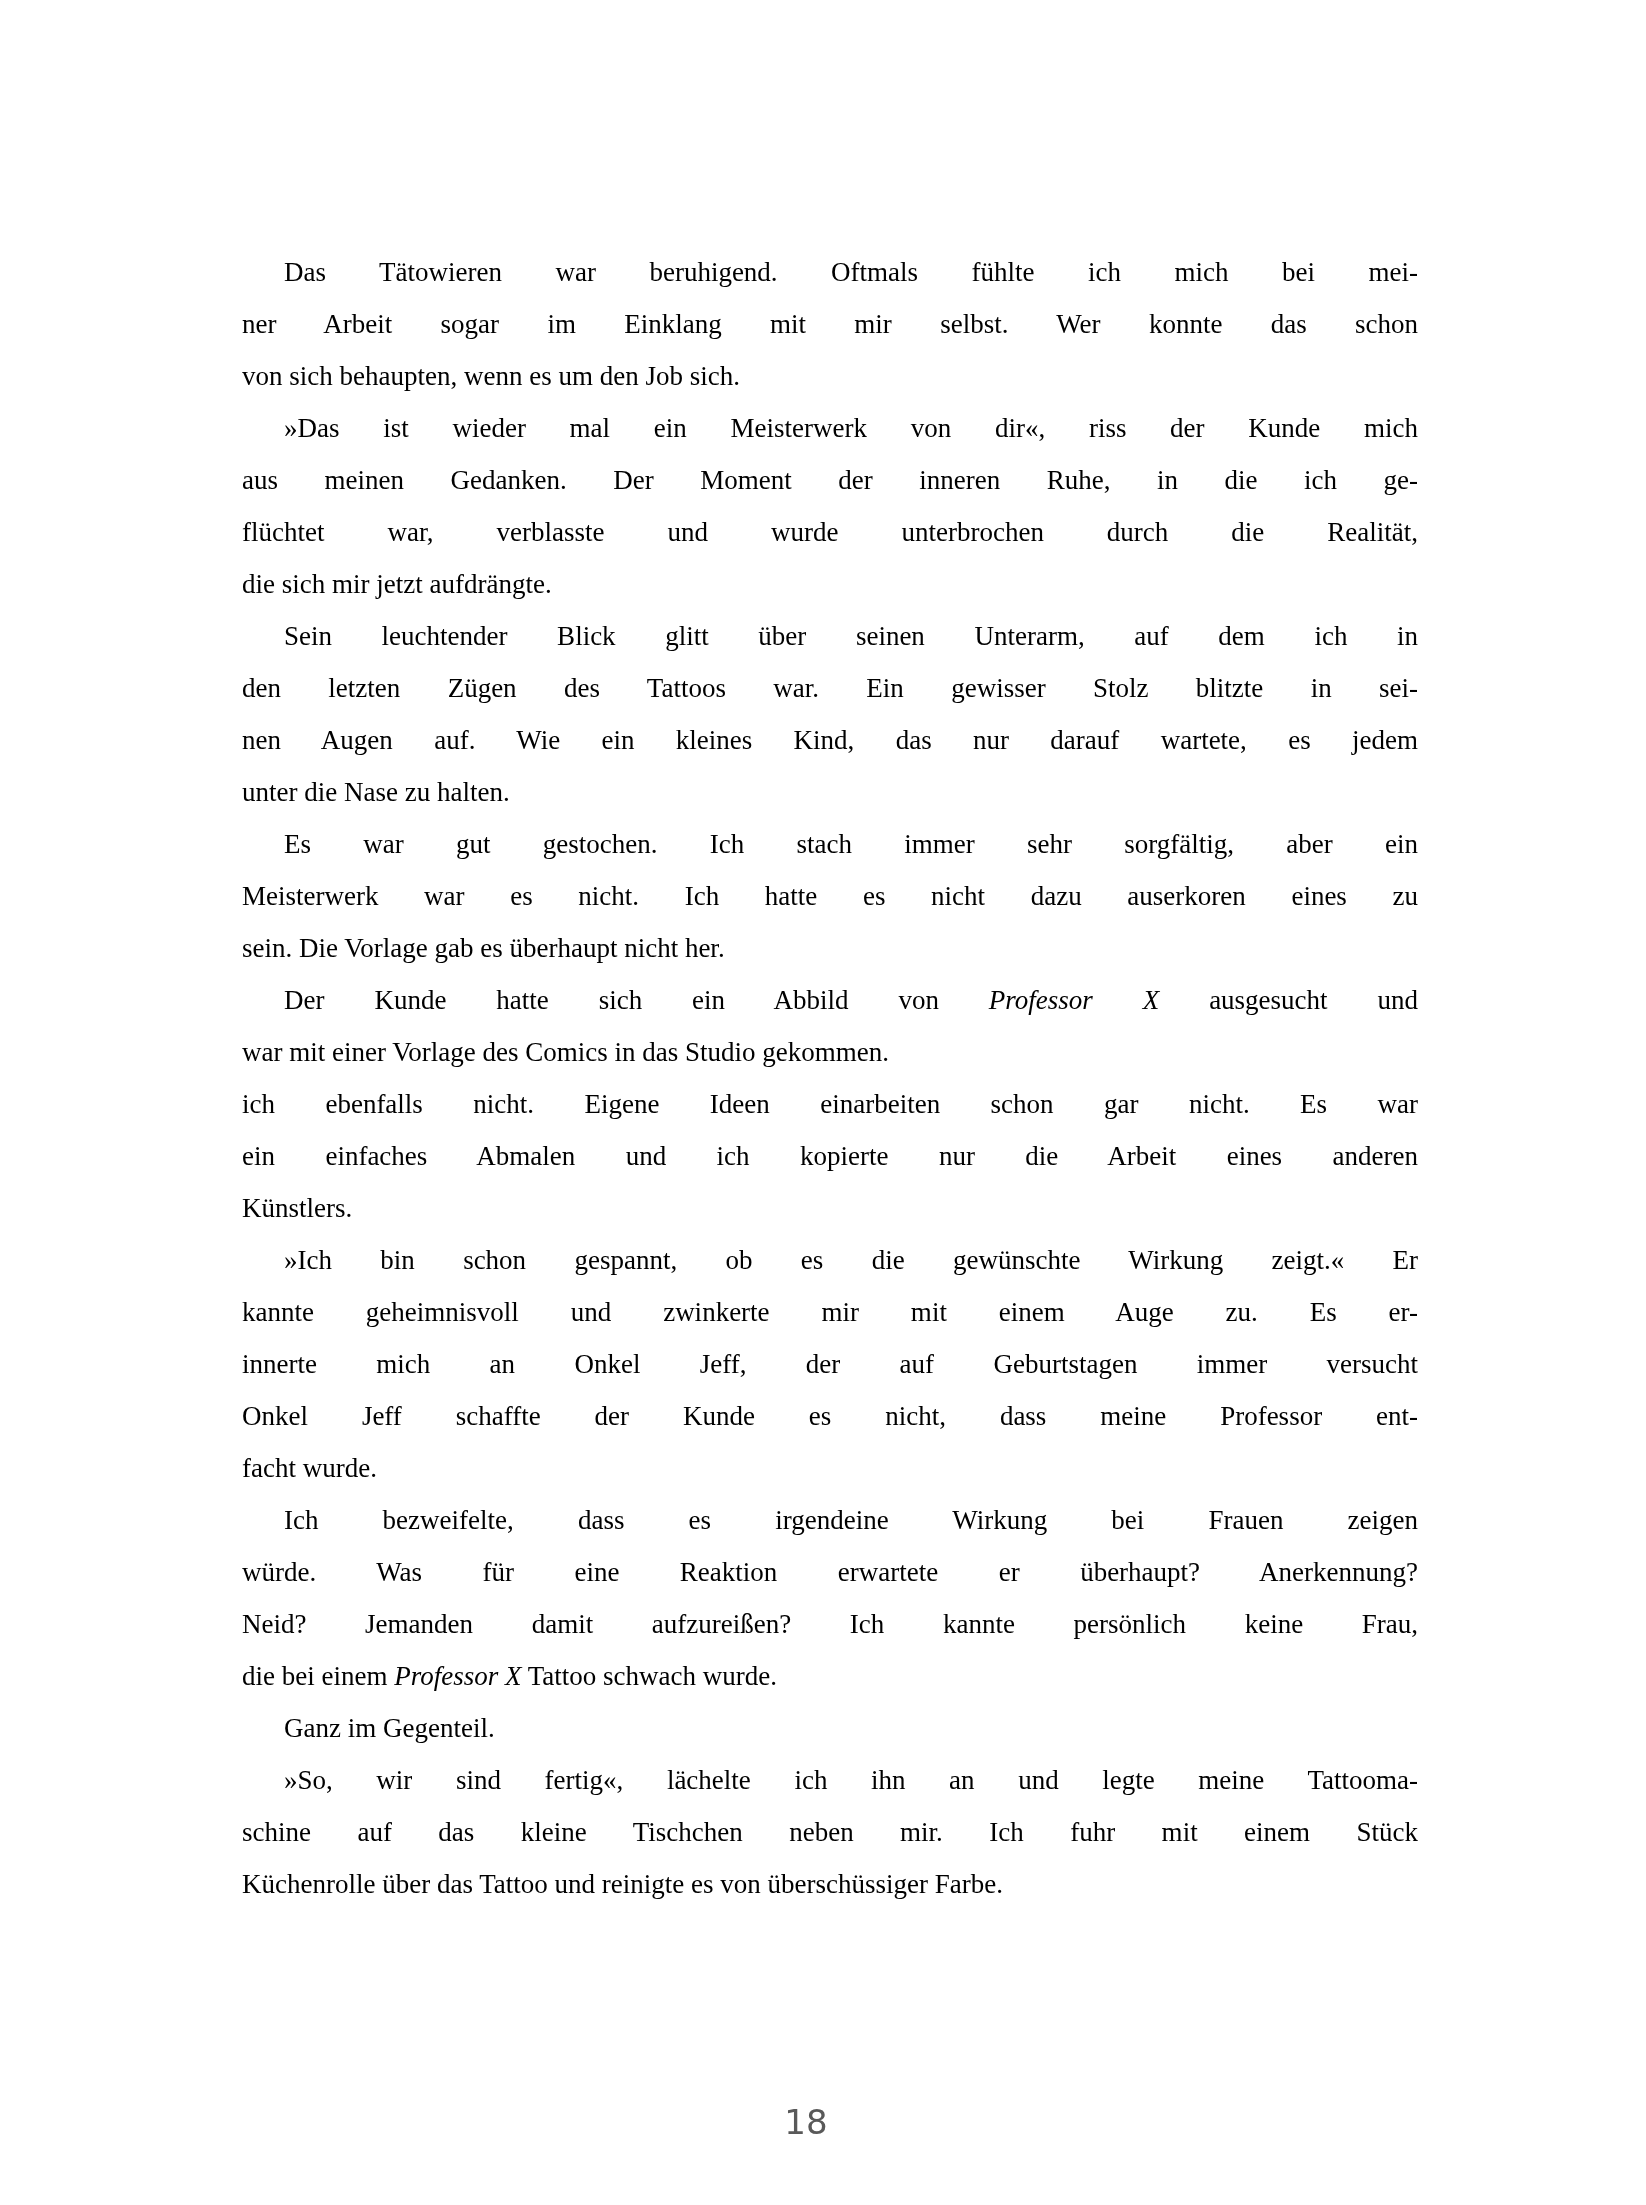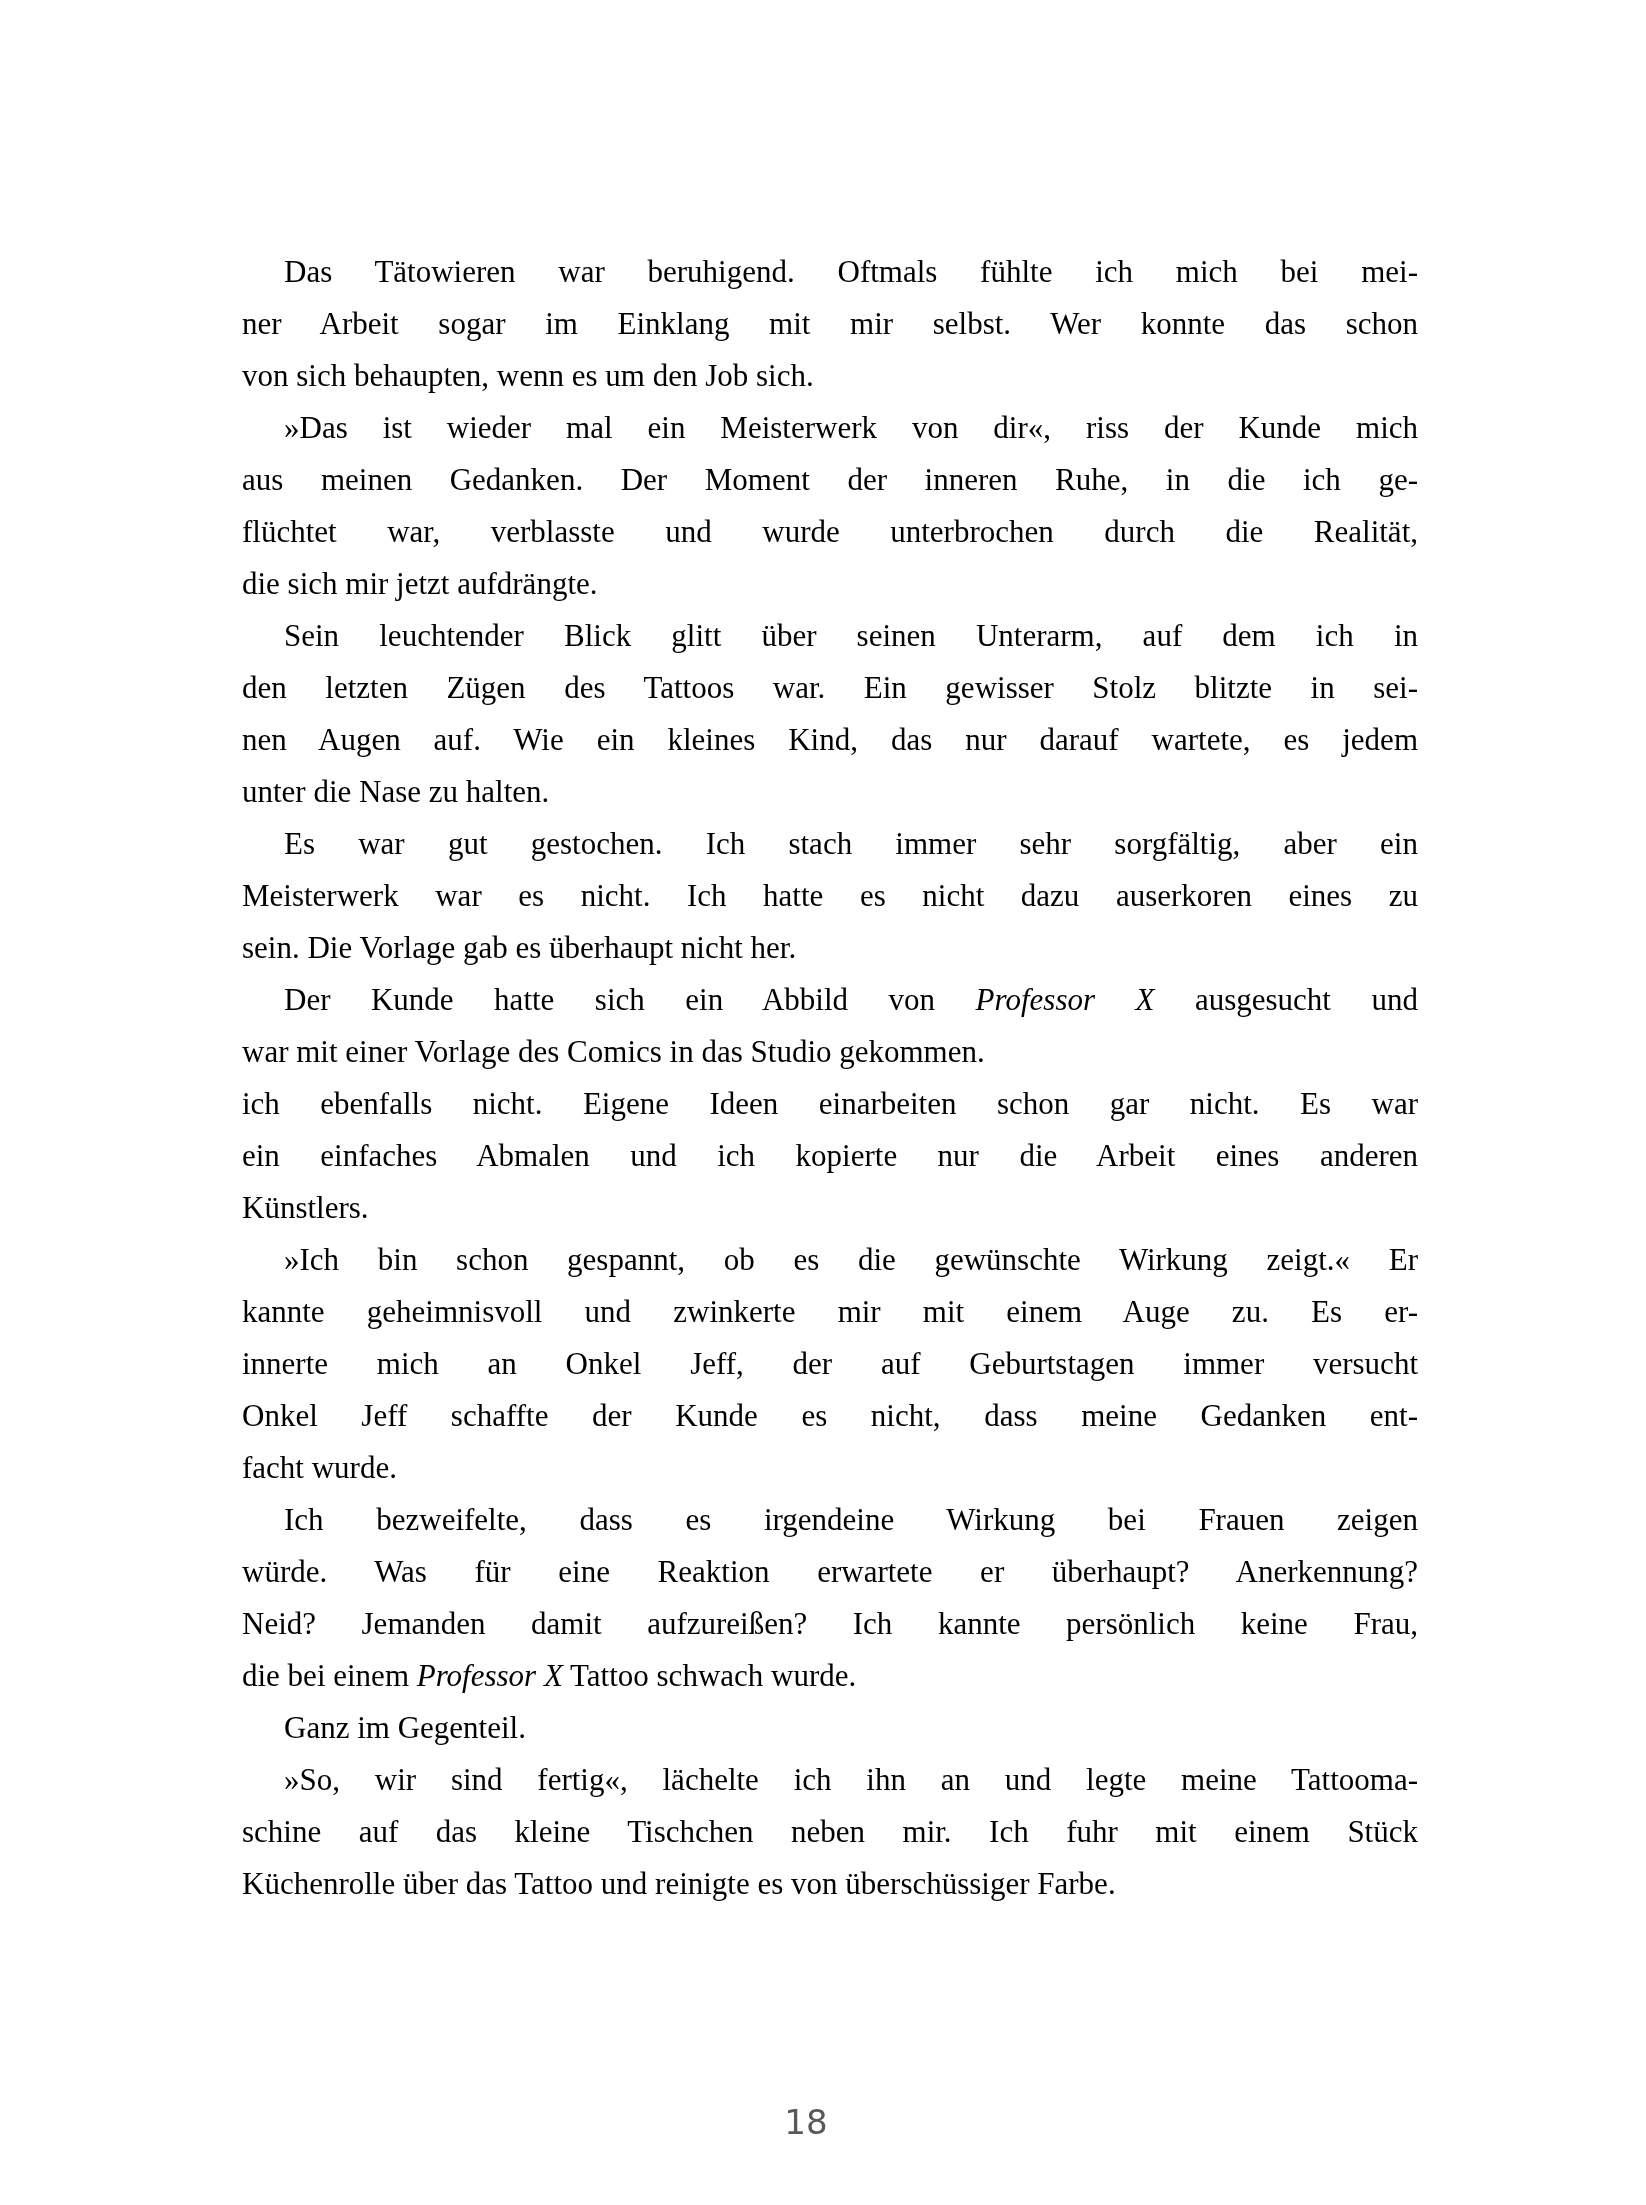--- a/index.html
+++ b/index.html
@@ -9,21 +9,21 @@
     position: relative;
     background: #ffffff;
     overflow: hidden;
   }
   .text-column {
     position: absolute;
     left: 242px;
     top: 246px;
     width: 1176px;
     font-family: "Liberation Serif", "DejaVu Serif", serif;
-    font-size: 31px;
+    font-size: 27px;
     line-height: 52px;
     color: #000000;
   }
   .para { margin: 0; padding: 0; }
   .line {
     height: 52px;
     text-align: justify;
     text-align-last: justify;
     white-space: normal;
   }
@@ -77,21 +77,21 @@
     </div>
     <div class="para">
       <div class="line">ich ebenfalls nicht. Eigene Ideen einarbeiten schon gar nicht. Es war</div>
       <div class="line">ein einfaches Abmalen und ich kopierte nur die Arbeit eines anderen</div>
       <div class="line last">Künstlers.</div>
     </div>
     <div class="para">
       <div class="line first">»Ich bin schon gespannt, ob es die gewünschte Wirkung zeigt.« Er</div>
       <div class="line">kannte geheimnisvoll und zwinkerte mir mit einem Auge zu. Es er-</div>
       <div class="line">innerte mich an Onkel Jeff, der auf Geburtstagen immer versucht</div>
-      <div class="line">Onkel Jeff schaffte der Kunde es nicht, dass meine Gedanken ent-</div>
+      <div class="line">Onkel Jeff schaffte der Kunde es nicht, dass meine Professor ent-</div>
       <div class="line last">facht wurde.</div>
     </div>
     <div class="para">
       <div class="line first">Ich bezweifelte, dass es irgendeine Wirkung bei Frauen zeigen</div>
       <div class="line">würde. Was für eine Reaktion erwartete er überhaupt? Anerkennung?</div>
       <div class="line">Neid? Jemanden damit aufzureißen? Ich kannte persönlich keine Frau,</div>
       <div class="line last">die bei einem <i>Professor X</i> Tattoo schwach wurde.</div>
     </div>
     <div class="para">
       <div class="line first last">Ganz im Gegenteil.</div>

